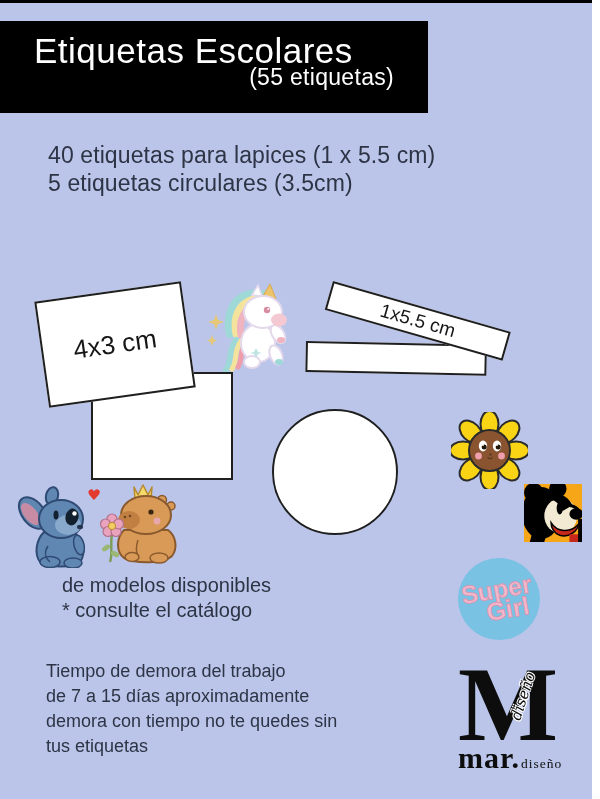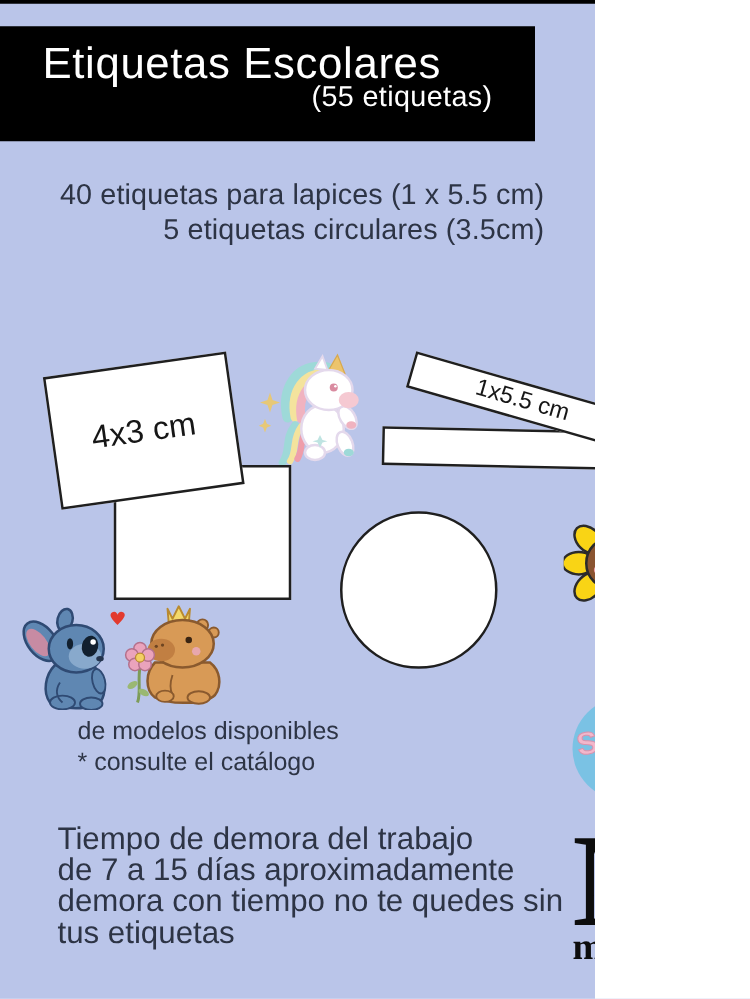--- a/index.html
+++ b/index.html
@@ -1,39 +1,39 @@
 <!DOCTYPE html>
 <html><head>
 <meta charset="utf-8">
 <style>
   html,body{margin:0;padding:0;}
   #canvas{
     position:relative;
-    width:476px;height:799px;
+    width:592px;height:799px;
     background:#bac5e9;
     overflow:hidden;
     font-family:"Liberation Sans",sans-serif;
     color:#2d3445;
   }
   .abs{position:absolute;}
   
   #top-edge{left:0;top:0;width:600px;height:3px;background:#000;}
   
   #banner{left:0;top:21px;width:428px;height:92px;background:#000;}
   #banner-title{
     position:absolute;left:34px;top:10px;
     font-size:35px;font-weight:500;color:#fff;letter-spacing:.5px;
     white-space:nowrap;
   }
   #banner-subtitle{
     position:absolute;right:34px;top:43px;
     font-size:23px;color:#fff;letter-spacing:.3px;white-space:nowrap;
   }
   
-  #description{left:48px;top:141px;font-size:23px;line-height:28px;letter-spacing:.1px;text-align:right;}
+  #description{left:48px;top:141px;font-size:23px;line-height:28px;letter-spacing:.1px;}
   #description div{white-space:nowrap;}
   
   .shape{background:#fff;border:2px solid #1f1f1f;box-sizing:border-box;
          display:flex;align-items:center;justify-content:center;color:#161616;}
   #rect-4x3{left:41px;top:291px;width:148px;height:107px;transform:rotate(-8deg);
             font-size:26px;z-index:3;}
   #rect-plain{left:91px;top:372px;width:142px;height:108px;z-index:2;}
   #strip-label{left:333px;top:281px;width:185px;height:30px;transform:rotate(16deg);
                transform-origin:top left;font-size:19px;z-index:2;}
   #strip-plain{left:306px;top:341px;width:181px;height:31px;transform:rotate(1.2deg);
@@ -44,21 +44,21 @@
   
   .sticker{line-height:0;}
   #sticker-unicorn{left:206px;top:282px;z-index:4;}
   #sticker-stitch{left:14px;top:484px;}
   #sticker-capybara{left:98px;top:482px;}
   #sticker-sunflower{left:451px;top:412px;}
   #sticker-mickey{left:524px;top:484px;}
   #sticker-supergirl{left:456px;top:556px;}
   
   #note{left:62px;top:573px;font-size:20px;line-height:25px;}
-  #footer-text{left:46px;top:659px;font-size:25px;line-height:25px;}
+  #footer-text{left:46px;top:659px;font-size:18px;line-height:25px;}
   #footer-text div{white-space:nowrap;}
   
   #logo{left:440px;top:645px;width:160px;height:150px;}
   #logo-m{
     position:absolute;left:18px;top:7px;
     font-family:"Liberation Serif",serif;font-weight:bold;
     font-size:106px;line-height:106px;color:#0d0d0d;
   }
   #logo-script{
     position:absolute;left:58px;top:42px;

